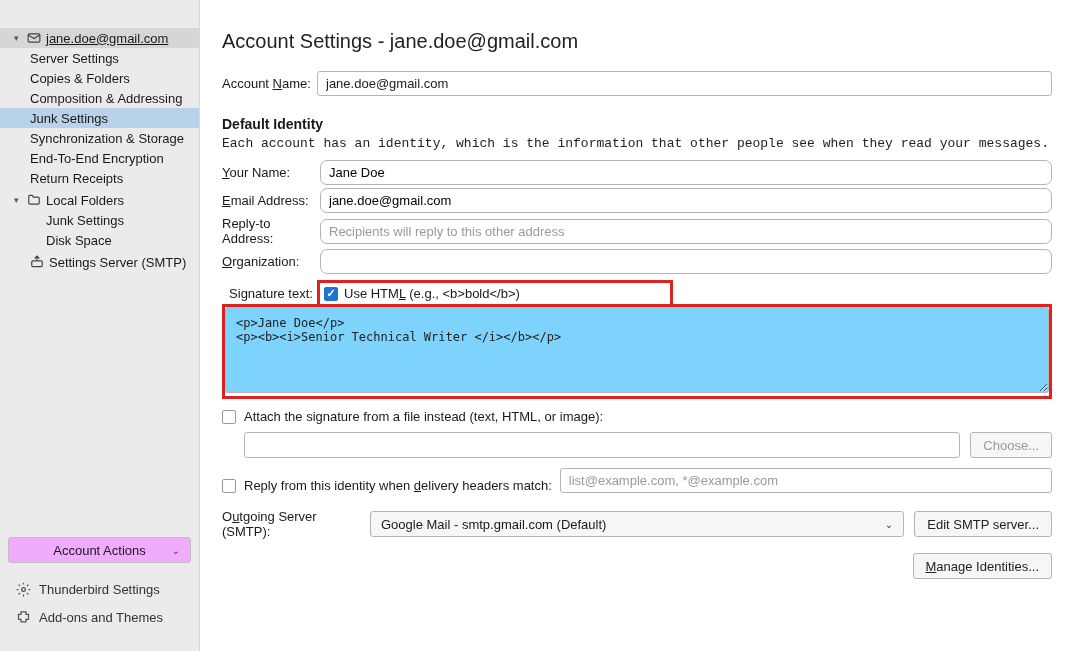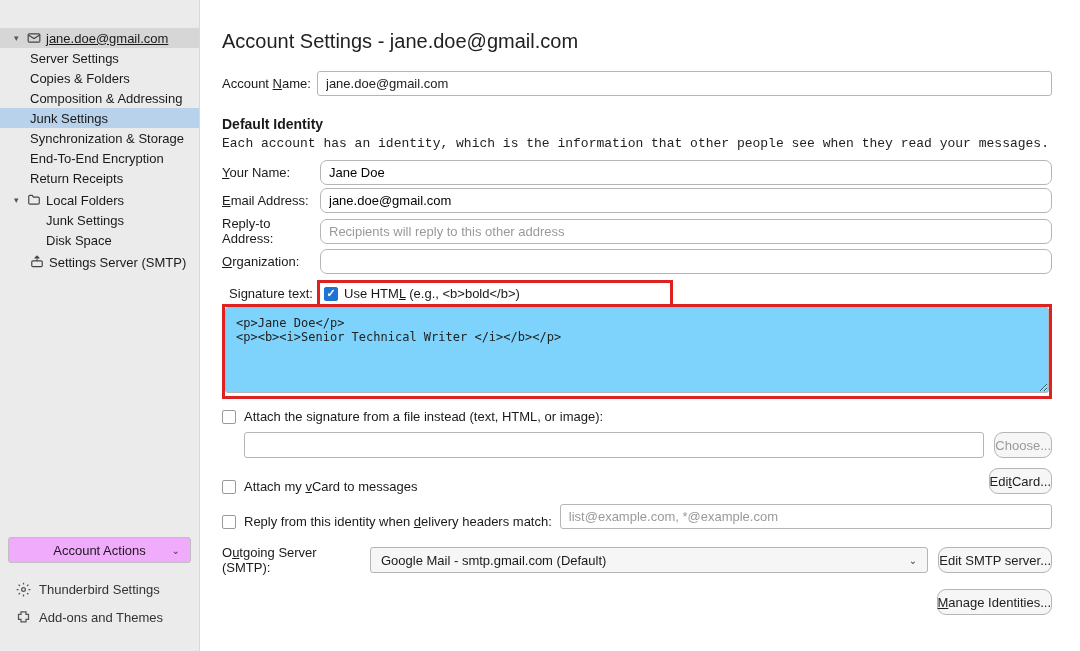--- a/index.html
+++ b/index.html
@@ -45,21 +45,21 @@
   .sig-check-wrap { border: 3px solid #dd2222; padding: 3px 150px 3px 4px; display: inline-flex; align-items: center; gap: 6px; margin-left: -3px; }
   .checkbox { width: 14px; height: 14px; border: 1px solid #9a9a9a; border-radius: 2px; display: inline-flex; align-items: center; justify-content: center; background: #fff; }
   .checkbox.checked { background: #1e74d2; border-color: #1e74d2; color: #fff; font-size: 11px; font-weight: 700; }
   .sig-textarea-wrap { border: 3px solid #dd2222; margin-top: -3px; padding: 0; }
   .sig-textarea { width: 100%; height: 86px; border: 1px solid #b5b5b5; border-radius: 3px; padding: 8px 10px; font-family: "Consolas","Menlo",monospace; font-size: 12px; resize: both; background: #7dd3fc; color: #222; }
   .ck-row { display: flex; align-items: flex-end; margin-top: 10px; gap: 8px; }
   .ck-row .checkbox { flex-shrink: 0; }
   .ck-row .spacer { flex: 1; }
   .ck-row input[type="text"].inline { flex: 1; height: 25px; border: 1px solid #b5b5b5; border-radius: 3px; padding: 0 8px; font-size: 13px; }
   .ck-row input[type="text"].inline::placeholder { color: #9a9a9a; }
-  .btn { height: 26px; border: 1px solid #b5b5b5; border-radius: 9px; background: #f6f6f6; padding: 0 0; font-size: 13px; color: #222; display: inline-flex; align-items: center; justify-content: center; }
+  .btn { height: 26px; border: 1px solid #b5b5b5; border-radius: 3px; background: #f6f6f6; padding: 0 12px; font-size: 13px; color: #222; display: inline-flex; align-items: center; justify-content: center; }
   .btn.disabled { color: #9a9a9a; background: #f6f6f6; }
   .file-input-row { display: flex; gap: 10px; margin-top: 8px; }
   .file-input-row input { flex: 1; height: 26px; border: 1px solid #b5b5b5; border-radius: 3px; padding: 0 8px; font-size: 13px; }
 
   .smtp-row { display: flex; align-items: center; gap: 10px; margin-top: 16px; }
   .smtp-row .lbl2 { width: 138px; }
   .select { flex: 1; height: 26px; border: 1px solid #b5b5b5; border-radius: 3px; background: #f6f6f6; display: flex; align-items: center; padding: 0 10px; position: relative; }
   .select .chev { position: absolute; right: 10px; font-size: 10px; color: #444; }
 
   .bottom-right { display: flex; justify-content: flex-end; margin-top: 14px; }
@@ -198,26 +198,20 @@
 
     <div class="ck-row">
       <span class="checkbox"></span>
       <span>Attach the signature from a file instead (text, HTML, or image):</span>
     </div>
     <div class="file-input-row" style="padding-left:22px">
       <input type="text" style="">
       <span class="btn disabled">Choose...</span>
     </div>
 
-    <div class="ck-row">
-      <span class="checkbox"></span>
-      <span>Attach my <span class="u">v</span>Card to messages</span>
-      <span class="spacer"></span>
-      <span class="btn">Edi<span class="u">t</span> Card...</span>
-    </div>
 
     <div class="ck-row">
       <span class="checkbox"></span>
       <span>Reply from this identity when <span class="u">d</span>elivery headers match:</span>
       <input type="text" class="inline" placeholder="list@example.com, *@example.com" style="">
     </div>
 
     <div class="smtp-row">
       <span class="lbl2">O<span class="u">u</span>tgoing Server (SMTP):</span>
       <span class="select">

